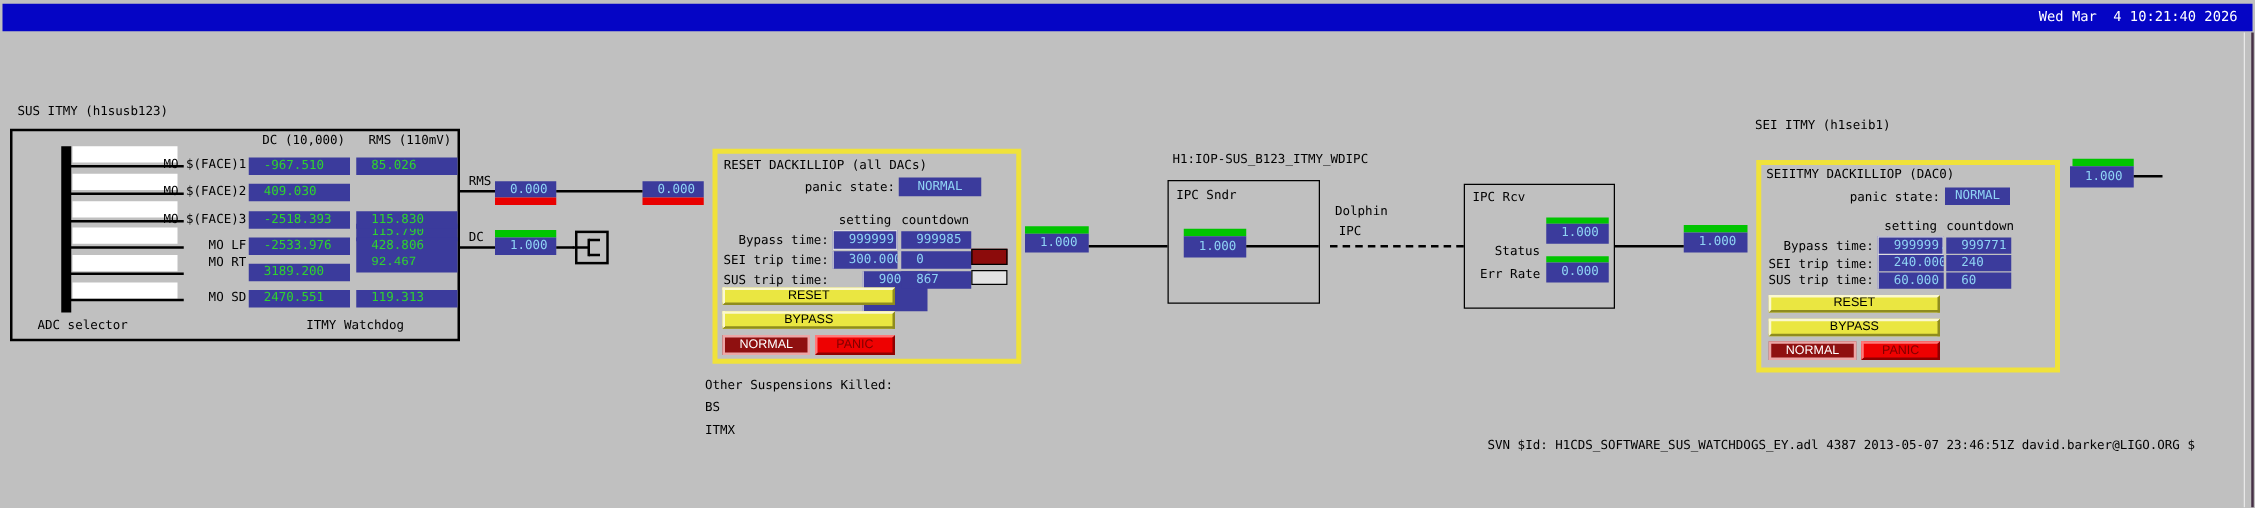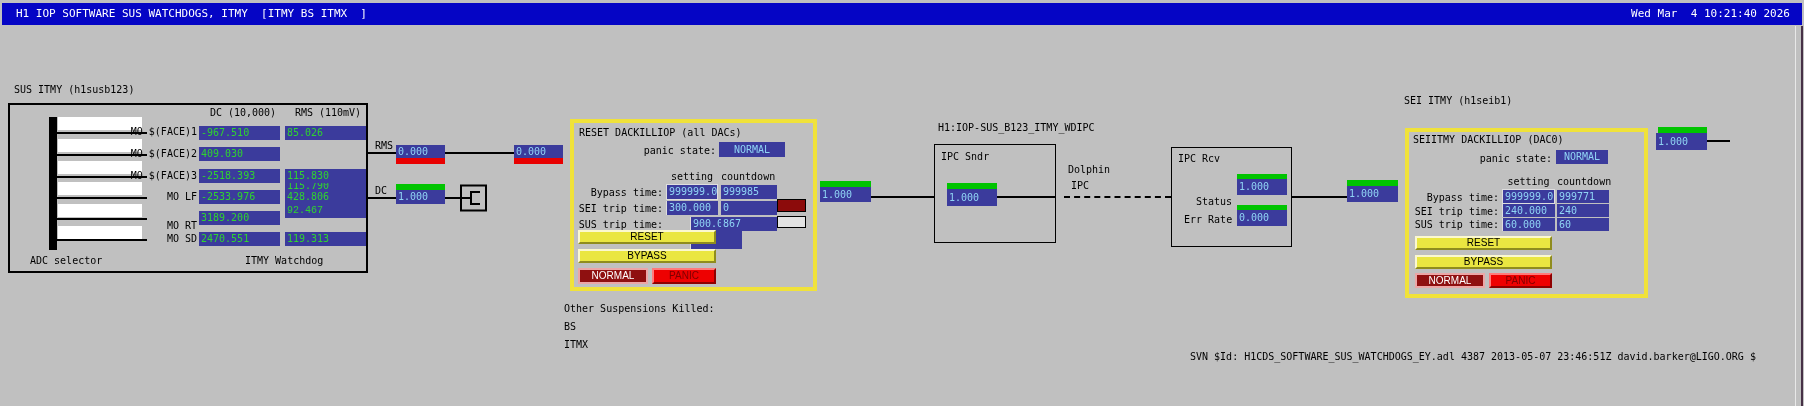--- a/index.html
+++ b/index.html
@@ -13,21 +13,21 @@
   *{box-sizing:border-box;}
   .abs{position:absolute;}
   .t10{font-size:10px;line-height:12px;color:#000;white-space:pre;}
   .titlebar{
     left:2px;top:3px;right:2px;height:22px;
     background:#0505c5;color:#fff;
   }
   .titlebar .txt{font-size:11px;line-height:22px;color:#fff;white-space:pre;}
   .mon{
     background:#3b3b9c;color:#8fd3f4;
-    font-size:10px;padding-left:2px;overflow:hidden;white-space:pre;
+    font-size:10px;padding-left:12px;overflow:hidden;white-space:pre;
   }
   .mon.green{color:#2fd42f;}
   .mon.center{text-align:center;padding-left:0;}
   .bar-red{background:#e80000;}
   .bar-green{background:#00c400;}
   .wire{background:#000;height:2px;z-index:1;}
   .wire-dashed{border-top:2px dashed #000;height:0;background:none;}
   .panelbox{border:2px solid #000;background:transparent;}
   .ipcbox{border:1px solid #000;background:transparent;}
   .ypanel{border:4px solid #f0e23a;background:transparent;}
@@ -51,21 +51,20 @@
   .ralign{text-align:right;}
   .calign{text-align:center;}
   .lbl{z-index:2;}
   .whitebtn{background:#fff;border:0;}
   .indicator{border:1px solid #000;}
 </style>
 </head>
 <body>
 
 <div class="abs titlebar">
-  <span class="abs txt" style="left:14px;top:0;">H1 IOP SOFTWARE SUS WATCHDOGS, ITMY  [ITMY BS ITMX  ]</span>
   <span class="abs txt" style="right:12px;top:0;">Wed Mar  4 10:21:40 2026</span>
 </div>
 
 <div class="abs t10" style="left:14px;top:84px;">SUS ITMY (h1susb123)</div>
 <div class="abs panelbox" style="left:8px;top:103px;width:360px;height:170px;"></div>
 
 <div class="abs t10 calign" style="left:203px;top:107px;width:80px;">DC (10,000)</div>
 <div class="abs t10 calign" style="left:288px;top:107px;width:80px;">RMS (110mV)</div>
 
 <div class="abs" style="left:49px;top:117px;width:8px;height:133px;background:#000;"></div>
@@ -80,21 +79,21 @@
 <div class="abs wire" style="left:55px;top:154px;width:92px;"></div>
 <div class="abs wire" style="left:55px;top:176px;width:92px;"></div>
 <div class="abs wire" style="left:55px;top:197px;width:92px;"></div>
 <div class="abs wire" style="left:55px;top:218px;width:92px;"></div>
 <div class="abs wire" style="left:55px;top:239px;width:92px;"></div>
 
 <div class="abs t10 ralign lbl" style="left:110px;top:126px;width:87px;">MO $(FACE)1</div>
 <div class="abs t10 ralign lbl" style="left:110px;top:148px;width:87px;">MO $(FACE)2</div>
 <div class="abs t10 ralign lbl" style="left:110px;top:170px;width:87px;">MO $(FACE)3</div>
 <div class="abs t10 ralign lbl" style="left:110px;top:191px;width:87px;">MO LF</div>
-<div class="abs t10 ralign lbl" style="left:110px;top:220px;width:87px;">MO RT</div>
+<div class="abs t10 ralign lbl" style="left:110px;top:205px;width:87px;">MO RT</div>
 <div class="abs t10 ralign lbl" style="left:110px;top:233px;width:87px;">MO SD</div>
 
 <div class="abs mon green" style="left:199px;top:126px;width:81px;height:14px;line-height:14px;">-967.510</div>
 <div class="abs mon green" style="left:199px;top:147px;width:81px;height:14px;line-height:14px;">409.030</div>
 <div class="abs mon green" style="left:199px;top:169px;width:81px;height:14px;line-height:14px;">-2518.393</div>
 <div class="abs mon green" style="left:199px;top:190px;width:81px;height:14px;line-height:14px;">-2533.976</div>
 <div class="abs mon green" style="left:199px;top:211px;width:81px;height:14px;line-height:14px;">3189.200</div>
 <div class="abs mon green" style="left:199px;top:232px;width:81px;height:14px;line-height:14px;">2470.551</div>
 
 <div class="abs mon green" style="left:285px;top:126px;width:81px;height:14px;line-height:14px;">85.026</div>

